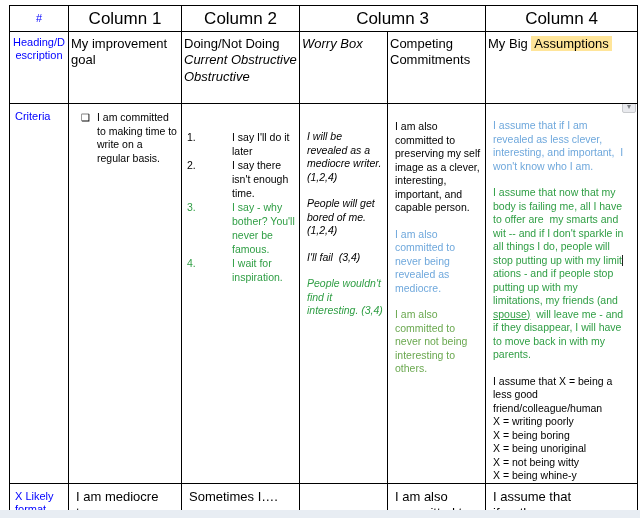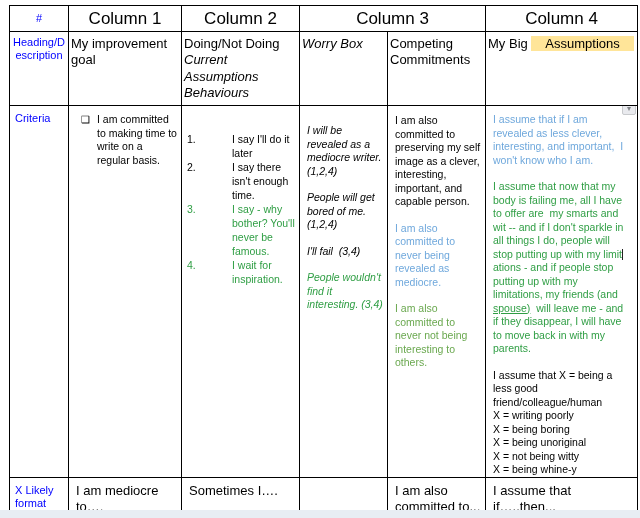--- a/index.html
+++ b/index.html
@@ -18,24 +18,24 @@
   tr.r-criteria { height:348px; }
   tr.r-likely   { height:52px; }
 
   .headcell { font-size:17px; text-align:center; vertical-align:middle; line-height:1.15; }
   .lbl { color:var(--label_blue); font-size:11px; line-height:1.22; }
   .lbl-center { text-align:center; padding:4px 3px; overflow-wrap:anywhere;margin-top:8px; }
   .lbl-left { text-align:left; padding:6px 5px; }
 
   .hrow { font-size:13px; text-align:left; padding:4px 2px; line-height:1.25; }
   .it { font-style:italic; }
-  .hl { background:var(--highlight); padding:0 14px; }
+  .hl { background:var(--highlight); padding:0 3px; }
 
   .bodycell { font-size:10.5px; line-height:13.5px; }
-  .para { margin:0 0 13px 0; white-space:pre-wrap; }
+  .para { margin:8px 0 13px 0; white-space:pre-wrap; }
   .para:last-child { margin-bottom:0; }
   .c-black{ color:#000; } .c-green{ color:var(--green); }
   .c-green_light{ color:var(--green_light); } .c-blue_light{ color:var(--blue_light); }
   .u { text-decoration:underline; }
   .caret { display:inline-block; width:1px; height:11px; background:#222; vertical-align:-2px; }
 
   .cell-c1 { padding:7px 4px 0 12px; }
   .checkline { display:flex; gap:7px; }
   .checkbox-glyph { font-size:10px; line-height:13px; flex:0 0 auto; }
 
@@ -82,21 +82,21 @@
     <th class="headcell">Column 4</th>
   </tr>
 
   <tr class="r-heading">
     <td class="lbl lbl-center">Heading/Description</td>
     <td class="hrow">
       <div>My improvement goal</div>
     </td>
     <td class="hrow">
       <div>Doing/Not Doing</div>
-      <div class="it">Current Assumptions Behaviours</div>
+      <div class="it">Current Obstructive Obstructive</div>
     </td>
     <td class="hrow it">
       <div>Worry Box</div>
     </td>
     <td class="hrow">
       <div>Competing Commitments</div>
     </td>
     <td class="hrow">
       <span>My Big </span><span class="hl">Assumptions</span>
     </td>

